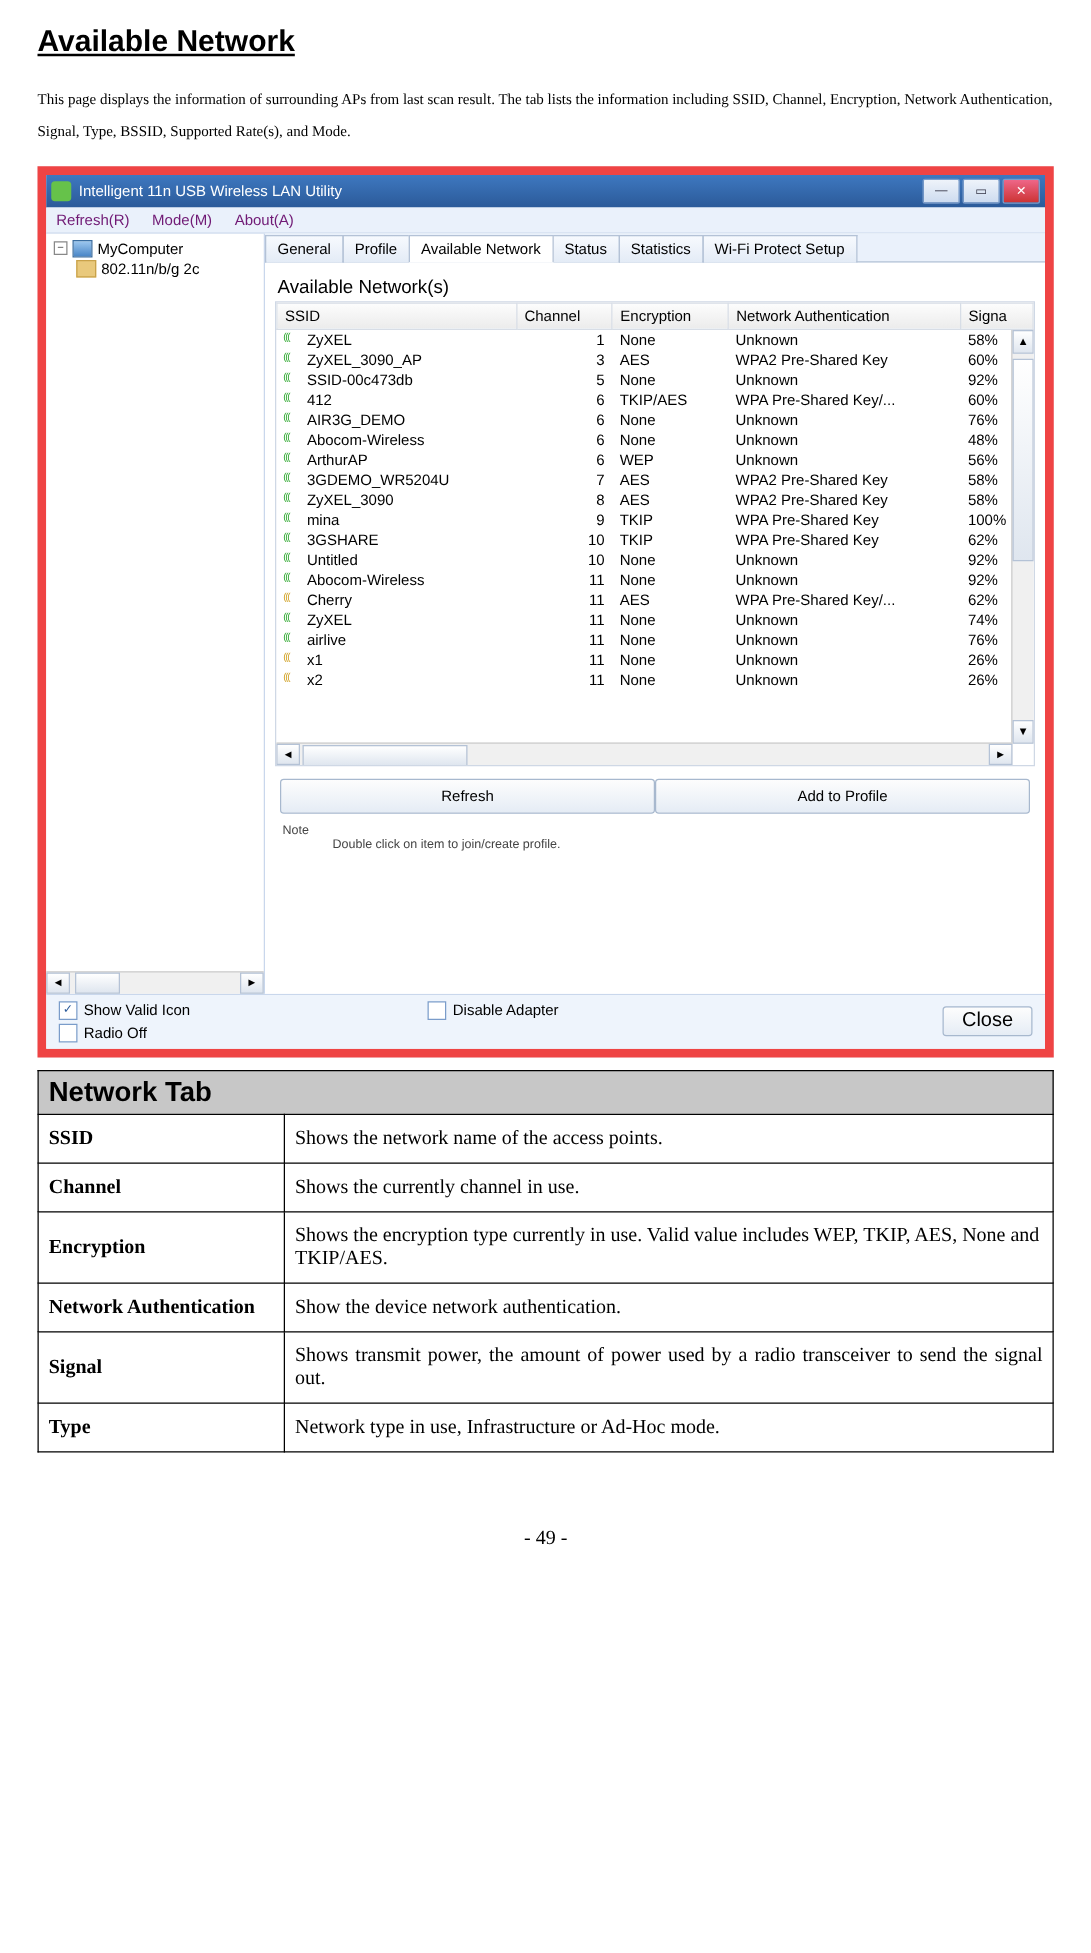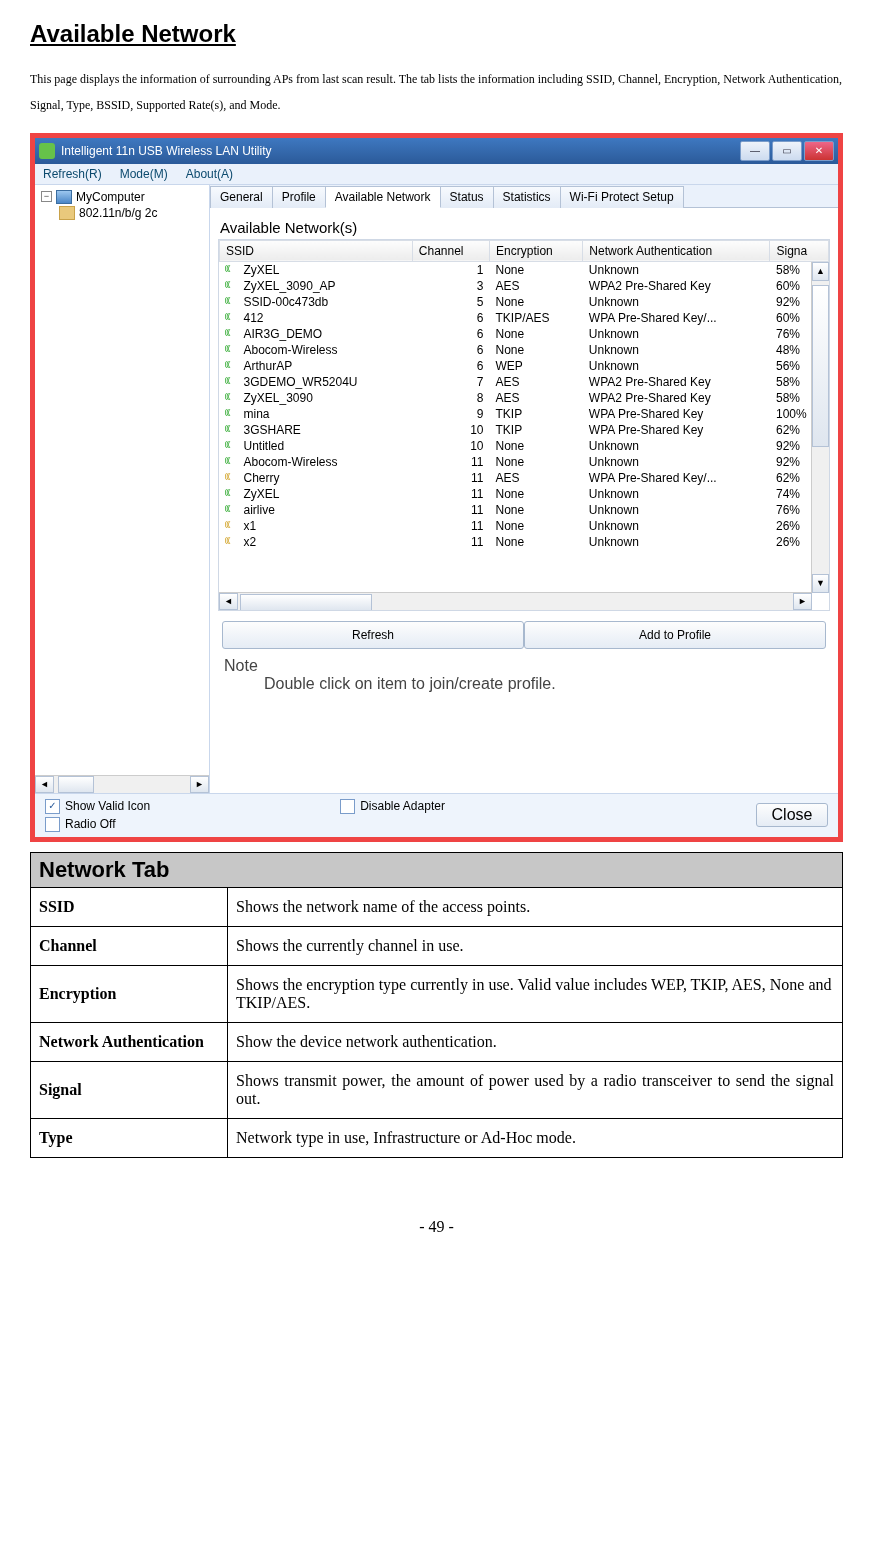--- a/index.html
+++ b/index.html
@@ -17,21 +17,21 @@
     text-decoration: underline;
     margin: 0 0 18px 0;
   }
   p.intro {
     font-size: 12px;
     line-height: 2.2;
     margin: 0 0 14px 0;
   }
   
   .app-window {
-    border: 5px solid #ef4444;
+    border: 7px solid #ef4444;
     width: 100%;
     box-sizing: border-box;
     font-family: "Segoe UI", Tahoma, sans-serif;
     font-size: 12px;
     background: #f0f4fb;
   }
   .titlebar {
     display: flex;
     align-items: center;
     height: 26px;
@@ -57,21 +57,21 @@
     color: #334;
   }
   .win-btn.close { background: linear-gradient(#e68,#c33); color:#fff; }
   .menubar {
     background: #eaf1fb;
     border-bottom: 1px solid #c9d7ec;
     padding: 3px 8px;
     display: flex;
     gap: 18px;
     font-size: 12px;
-    color: #0c4a6e;
+    color: #701a75;
   }
   .body-area {
     display: flex;
     background: #fff;
   }
   .tree-pane {
     width: 170px;
     border-right: 1px solid #c9d7ec;
     padding: 4px 2px;
     font-size: 12px;
@@ -246,21 +246,21 @@
     flex: 1;
     height: 26px;
     background: linear-gradient(#fdfdfd,#e5ecf5);
     border: 1px solid #a7b8ce;
     border-radius: 3px;
     font-size: 12px;
     display: flex; align-items: center; justify-content: center;
   }
   .note-area {
     padding: 4px 6px 8px;
-    font-size: 16px;
+    font-size: 10px;
     color: #444;
   }
   .bottom-bar {
     border-top: 1px solid #c9d7ec;
     background: #eef4fc;
     padding: 5px 10px;
     display: flex;
     align-items: flex-start;
     font-size: 12px;
     gap: 30px;

